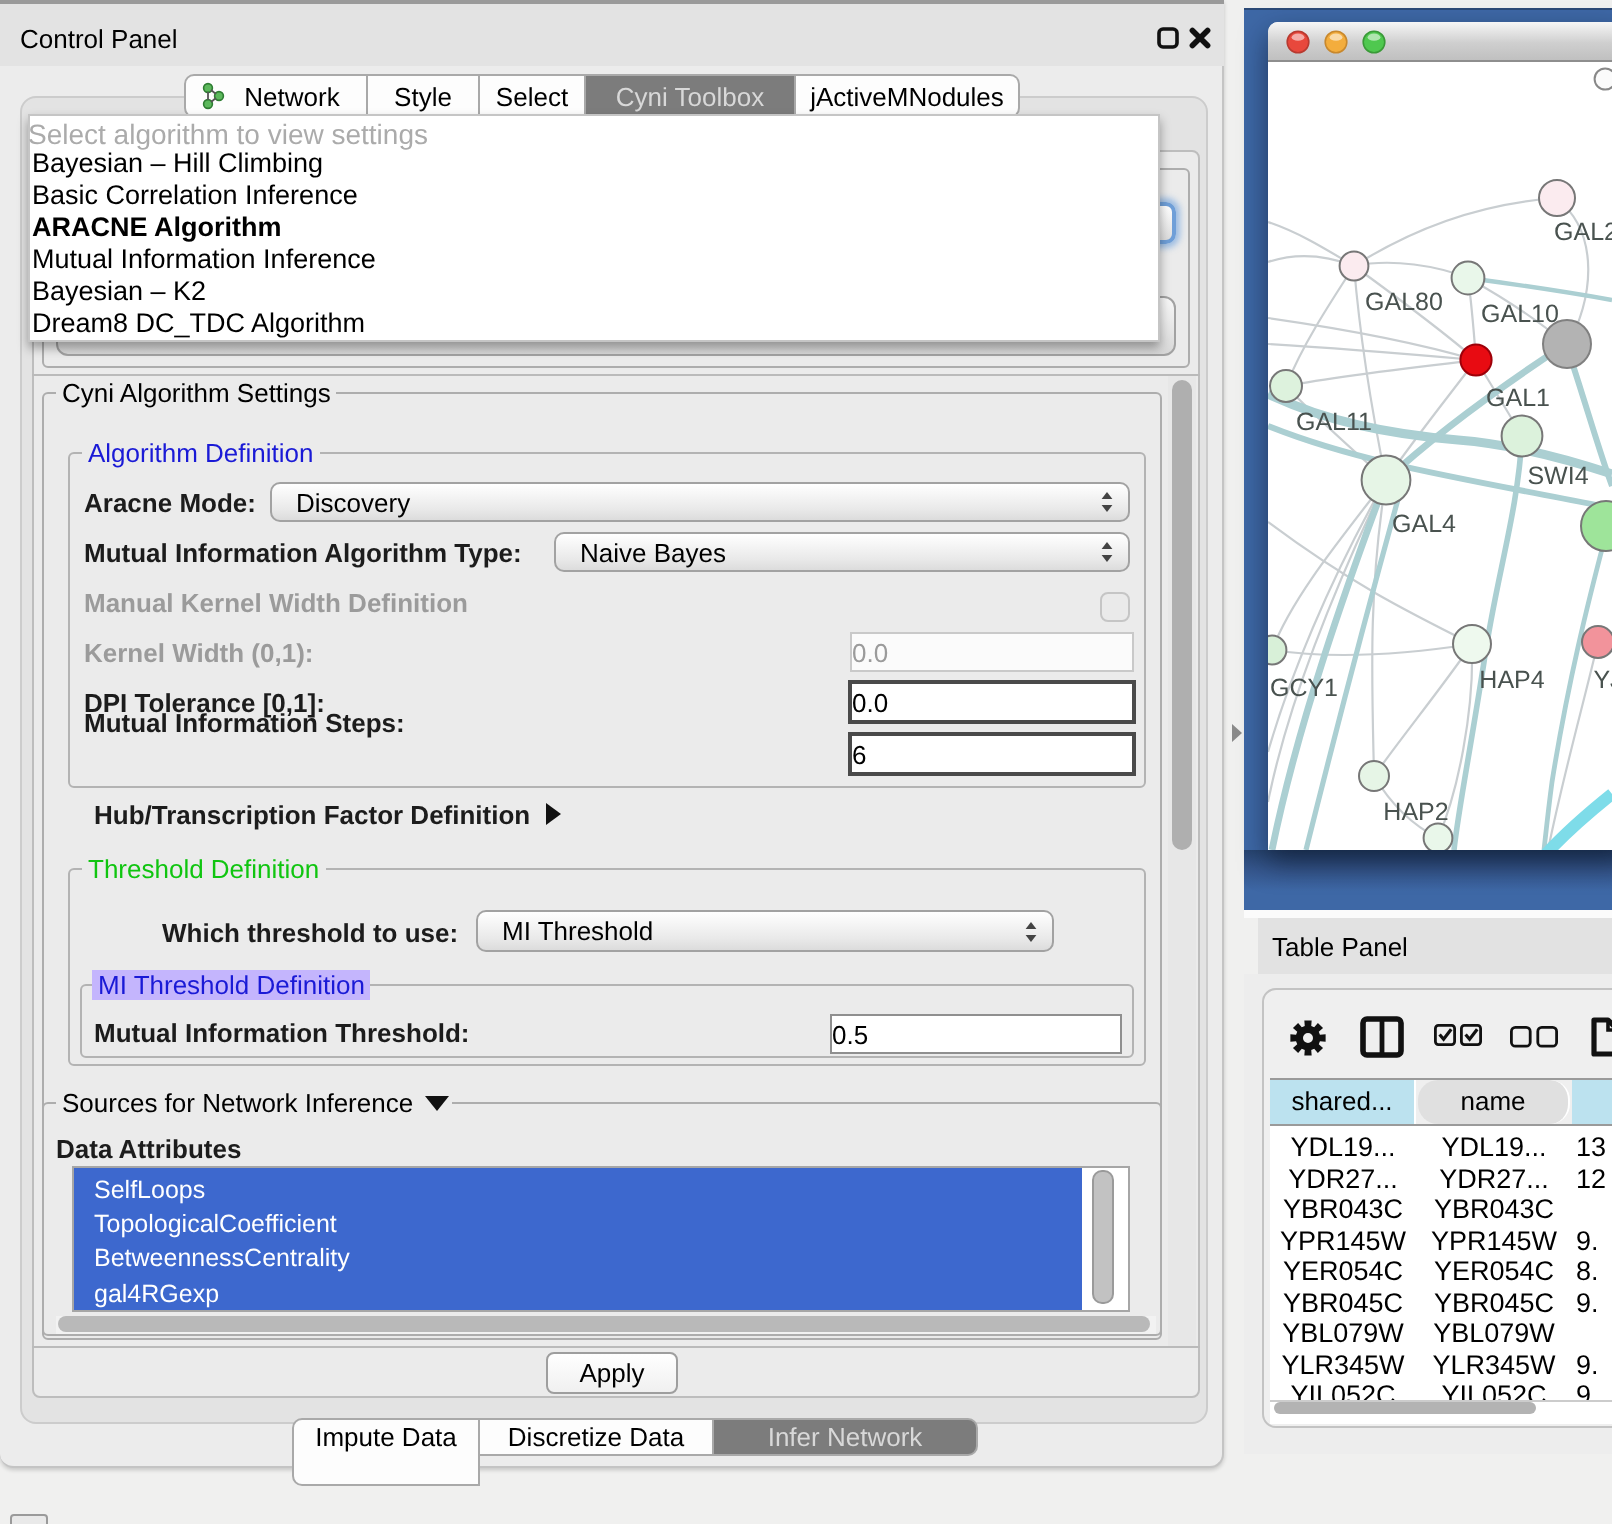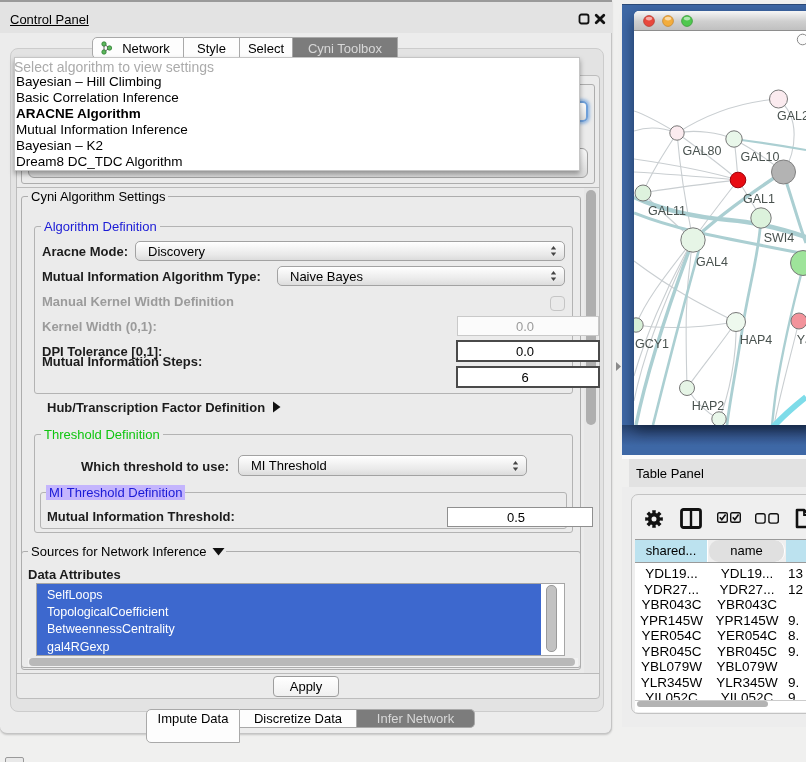--- a/index.html
+++ b/index.html
@@ -6,31 +6,31 @@
   html,body { width:806px; height:762px; overflow:hidden; }
   body { font-family:"Liberation Sans", sans-serif; background:#f0f0ef; position:relative; }
   .abs { position:absolute; }
   .b13 { font-size:13px; font-weight:bold; color:#1c1c1c; }
   .n13 { font-size:13px; color:#000; }
   .grp { border:1px solid #adadad; border-radius:3px; }
   .grplbl { position:absolute; top:-8px; background:#ebebeb; padding:0 3px; font-size:13px; white-space:nowrap; }
   .combo { position:absolute; background:linear-gradient(#ffffff,#e9e9e9 70%,#dcdcdc); border:1px solid #a2a2a2; border-radius:5px; font-size:13px; color:#000; }
   .combo .ct { position:absolute; left:12px; top:2px; }
   .steppers { position:absolute; right:7px; top:50%; transform:translateY(-50%); }
-  .field { position:absolute; background:#fff; font-size:13px; text-align:center;margin-left:32px; }
+  .field { position:absolute; background:#fff; font-size:13px; text-align:left; }
   .tab { height:22px; line-height:21px; font-size:13px; color:#000; background:#fdfdfd; border:1px solid #a9a9a9; border-left:none; padding:0 12px; float:left; text-align:center; }
   .tabsel { background:#7c7c7c; color:#d8d8d8; }
 </style>
 </head>
 <body>
 
 <div class="abs" id="cwin" style="left:0;top:0;width:612px;height:734px;background:#ececec;border-top:1px solid #8b8b8b;border-right:1px solid #c4c4c4;border-bottom:1px solid #c4c4c4;border-radius:0 0 7px 7px;box-shadow:0 1px 2px rgba(0,0,0,0.18);"></div>
 <div class="abs" style="left:0;top:0;width:612px;height:33px;background:#e3e3e3;"></div>
 <div class="abs" style="left:0;top:0;width:612px;height:2px;background:#9a9a9a;"></div>
-<div class="abs n13" style="left:10px;top:12px;text-decoration:underline;">Control Panel</div>
+<div class="abs n13" style="left:10px;top:12px;">Control Panel</div>
 
 <svg class="abs" style="left:578px;top:13px;" width="12" height="12" viewBox="0 0 12 12">
     <rect x="1.5" y="1.5" width="9" height="9" rx="2" fill="none" stroke="#111" stroke-width="1.8"></rect>
   </svg>
 <svg class="abs" style="left:594px;top:13px;" width="12" height="12" viewBox="0 0 12 12">
     <path d="M2.2 2.2 L9.8 9.8 M9.8 2.2 L2.2 9.8" stroke="#111" stroke-width="2.8" stroke-linecap="round"></path>
   </svg>
 
 <div class="abs" style="left:10px;top:48px;width:594px;height:664px;background:#e3e3e3;border:1px solid #cccccc;border-radius:8px;"></div>
 
@@ -41,20 +41,21 @@
     <svg style="position:absolute;left:8px;top:4px;" width="13" height="14" viewBox="0 0 13 14">
         <circle cx="4" cy="3" r="2.2" fill="#5cb85c" stroke="#2e7d32" stroke-width="0.8"></circle>
         <circle cx="4" cy="11" r="2.2" fill="#5cb85c" stroke="#2e7d32" stroke-width="0.8"></circle>
         <circle cx="9.5" cy="7" r="2.2" fill="#5cb85c" stroke="#2e7d32" stroke-width="0.8"></circle>
         <path d="M4 5 L4 9 M5.5 4 L8 6 M5.5 10 L8 8" stroke="#555" stroke-width="0.9" fill="none"></path>
       </svg>
   </div>
   <div class="tab" style="width:56px;padding:0;">Style</div>
   <div class="tab" style="width:53px;padding:0;">Select</div>
   <div class="tab tabsel" style="width:105px;padding:0;">Cyni Toolbox</div>
+  <div class="tab" style="width:112px;padding:0;border-radius:0 5px 5px 0;">jActiveMNodules</div>
 </div>
 
 <div class="abs grp" style="left:21px;top:84px;width:574px;height:100px;"></div>
 <div class="abs" style="left:560px;top:101px;width:28px;height:21px;background:linear-gradient(#fff,#ddd);border:2px solid #6f9fd8;border-radius:5px;box-shadow:0 0 3px 2px rgba(90,150,220,0.55);"></div>
 <div class="abs" style="left:28px;top:148px;width:560px;height:30px;background:linear-gradient(#f8f8f8,#d8d8d8);border:1px solid #a2a2a2;border-radius:6px;"></div>
 
 <div class="abs" style="left:16px;top:187px;width:584px;height:487px;border-top:1px solid #bababa;border-bottom:1px solid #bababa;"></div>
 <div class="abs" style="left:584px;top:188px;width:14px;height:485px;background:#e7e7e7;"></div>
 <div class="abs" style="left:586px;top:190px;width:10px;height:235px;background:#afafaf;border-radius:5px;"></div>
 
@@ -128,21 +129,21 @@
 <div class="abs" style="left:546px;top:585px;width:11px;height:67px;background:#c2c2c2;border:1px solid #9a9a9a;border-radius:5px;"></div>
 
 <div class="abs" style="left:28px;top:658px;width:550px;height:9px;background:#f2f2f2;"></div>
 <div class="abs" style="left:29px;top:658px;width:546px;height:8px;background:#b9b9b9;border-radius:4px;"></div>
 
 <div class="abs" style="left:273px;top:676px;width:66px;height:21px;background:linear-gradient(#ffffff,#f0f0f0);border:1px solid #9e9e9e;border-radius:4px;text-align:center;font-size:13px;line-height:19px;">Apply</div>
 
 <div class="abs" style="left:146px;top:709px;height:19px;">
   <div class="tab" style="height:34px;line-height:18px;border-left:1px solid #a9a9a9;border-radius:5px 0 0 5px;width:94px;padding:0;">Impute Data</div>
   <div class="tab" style="height:19px;line-height:18px;width:117px;padding:0;">Discretize Data</div>
-  <div class="tab tabsel" style="height:19px;line-height:18px;width:118px;padding:0;border-radius:0 5px 5px 0;">Infer Network</div>
+  <div class="tab tabsel" style="height:19px;line-height:18px;width:132px;padding:0;border-radius:0 5px 5px 0;">Infer Network</div>
 </div>
 
 <div class="abs" style="left:5px;top:757px;width:19px;height:12px;background:#e9e9e9;border:1.5px solid #9a9a9a;border-radius:2px;"></div>
 
 <div class="abs" style="left:14px;top:57px;width:566px;height:114px;background:#fff;border:1px solid #c5c5c5;box-shadow:0 3px 5px rgba(0,0,0,0.35);z-index:50;"></div>
 <div class="abs" style="left:14px;top:59px;width:566px;text-align:left;color:#ababab;font-size:14px;z-index:51;">Select algorithm to view settings</div>
 <div class="abs" style="left:16px;top:74px;font-size:13.5px;color:#000;line-height:15.9px;z-index:51;">Bayesian – Hill Climbing<br>Basic Correlation Inference<br><b>ARACNE Algorithm</b><br>Mutual Information Inference<br>Bayesian – K2<br>Dream8 DC_TDC Algorithm</div>
 
 <div class="abs" style="left:622px;top:4px;width:184px;height:451px;background:#3e68a6;border-top:1px solid #2c4a77;"></div>
 

